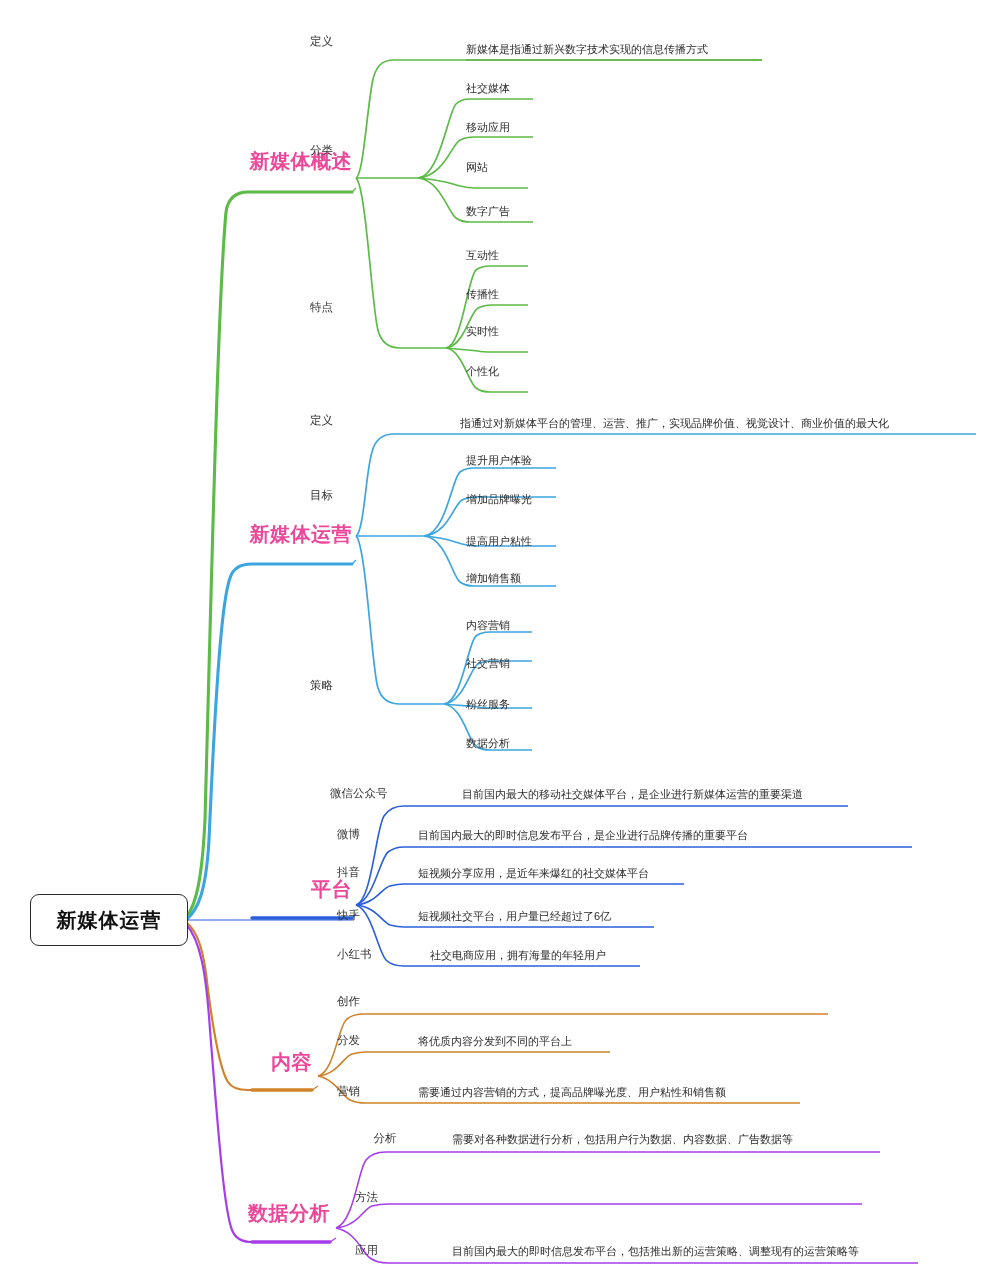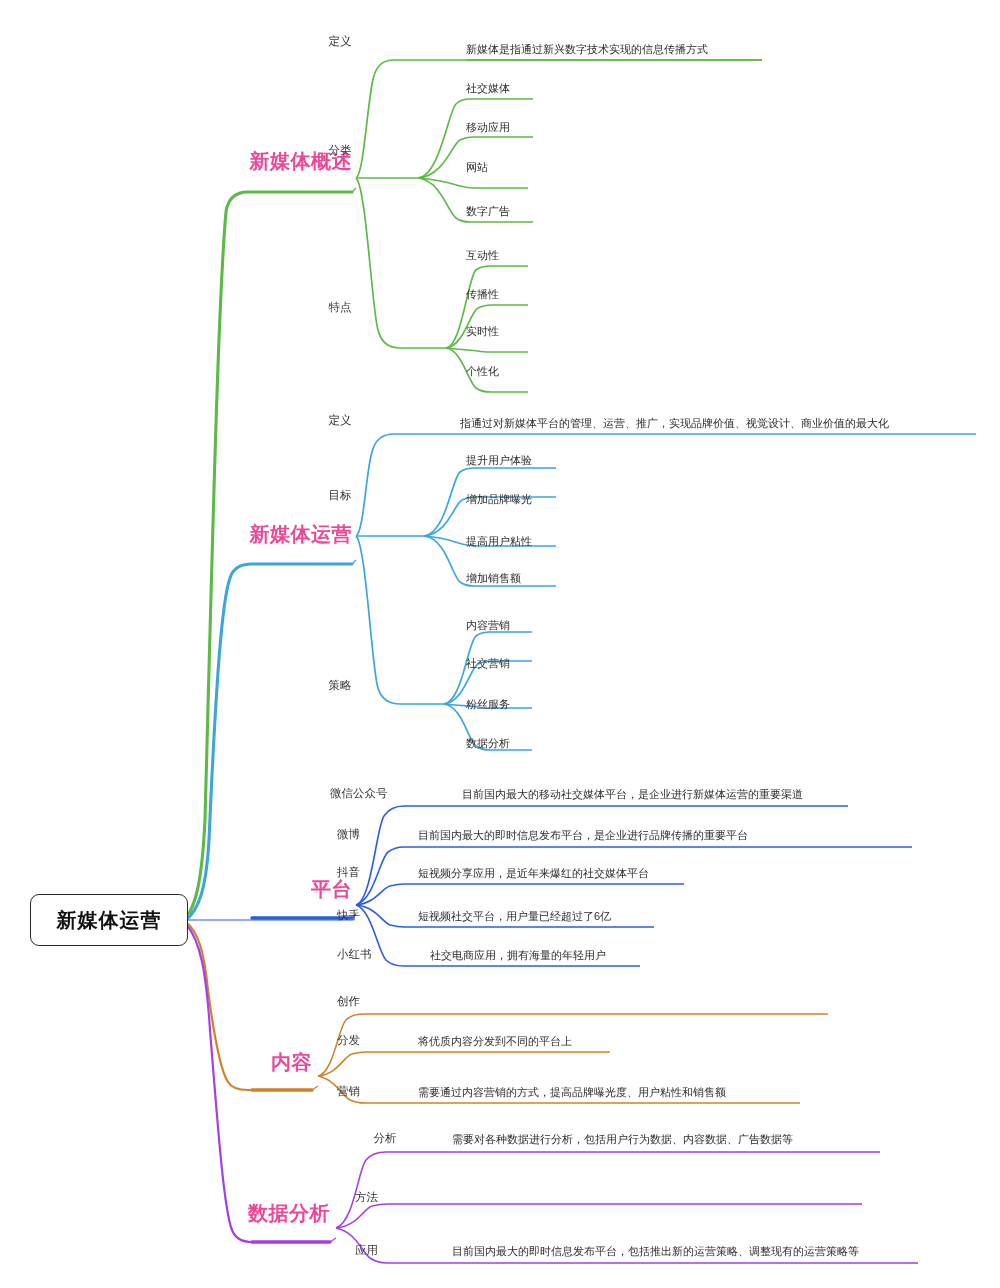--- a/index.html
+++ b/index.html
@@ -32,21 +32,21 @@
     color:#ec4899;
     letter-spacing:.5px;
     text-align:right;
   }
 
   
   .sub{
     position:absolute;
     font-size:11.5px;
     color:#333;
-    text-align:center;
+    text-align:left;
   }
 
   
   .leaf{
     position:absolute;
     font-size:11px;
     color:#2b2b2b;
     line-height:17px;
   }
   .leaf.wrapped{white-space:normal;}

